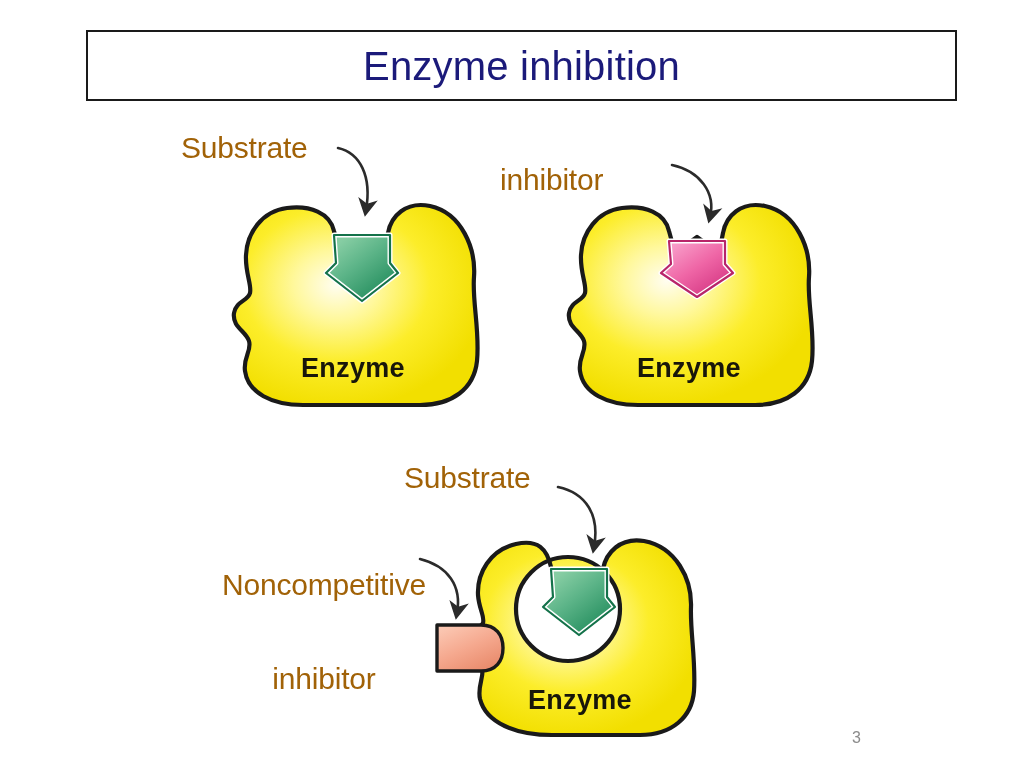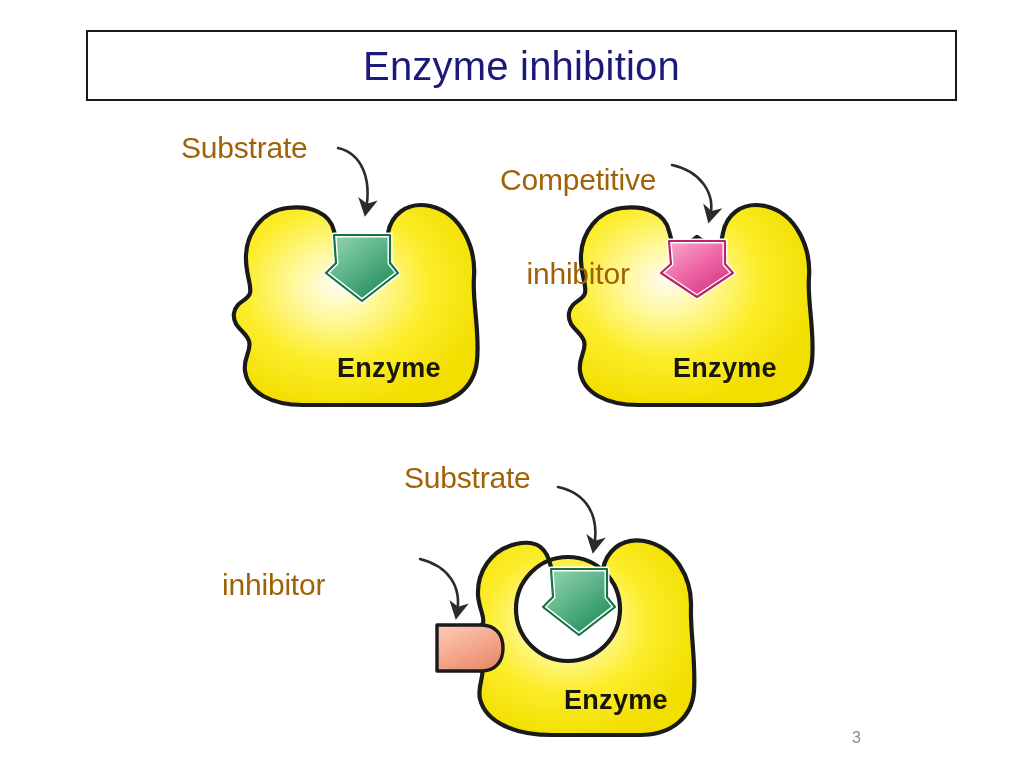--- a/index.html
+++ b/index.html
@@ -44,21 +44,20 @@
     letter-spacing:-0.2px;
   }
   .enz-label{
     position:absolute;
     font-family:"Liberation Sans", sans-serif;
     color:#18160a;
     font-size:27px;
     font-weight:600;
     letter-spacing:.3px;
     white-space:nowrap;
-    margin-left:36px;
   }
 
   #lbl-substrate-1{left:181px;top:131px;}
   #lbl-competitive{left:500px;top:101px;text-align:center;}
   #lbl-substrate-2{left:404px;top:461px;}
   #lbl-noncompetitive{left:222px;top:506px;text-align:center;}
 
   #enz-label-1{left:301px;top:352px;}
   #enz-label-2{left:637px;top:352px;}
   #enz-label-3{left:528px;top:684px;}
@@ -248,27 +247,27 @@
            L 437,670 Z" fill="url(#gSalmon)" stroke="#1a1a1a" stroke-width="3.4" stroke-linejoin="round"></path>
 
       <path d="M 558,486 C 586,492 600,514 594,546" fill="none" stroke="#2b2b2b" stroke-width="2.6" stroke-linecap="round" marker-end="url(#ah)"></path>
       <path d="M 420,558 C 448,565 462,585 457,612" fill="none" stroke="#2b2b2b" stroke-width="2.6" stroke-linecap="round" marker-end="url(#ah)"></path>
     </g>
   </svg>
 
   <div class="fig-label" id="lbl-substrate-1">Substrate</div>
 
   <div class="fig-label" id="lbl-competitive">
-    <div>Competitive</div>
     <div>inhibitor</div>
   </div>
 
   <div class="fig-label" id="lbl-substrate-2">Substrate</div>
 
   <div class="fig-label" id="lbl-noncompetitive">
+    <div>Noncompetitive</div>
     <div>inhibitor</div>
   </div>
 
   <div class="enz-label" id="enz-label-1">Enzyme</div>
   <div class="enz-label" id="enz-label-2">Enzyme</div>
   <div class="enz-label" id="enz-label-3">Enzyme</div>
 
   <div id="page-number">3</div>
 
 </div>

